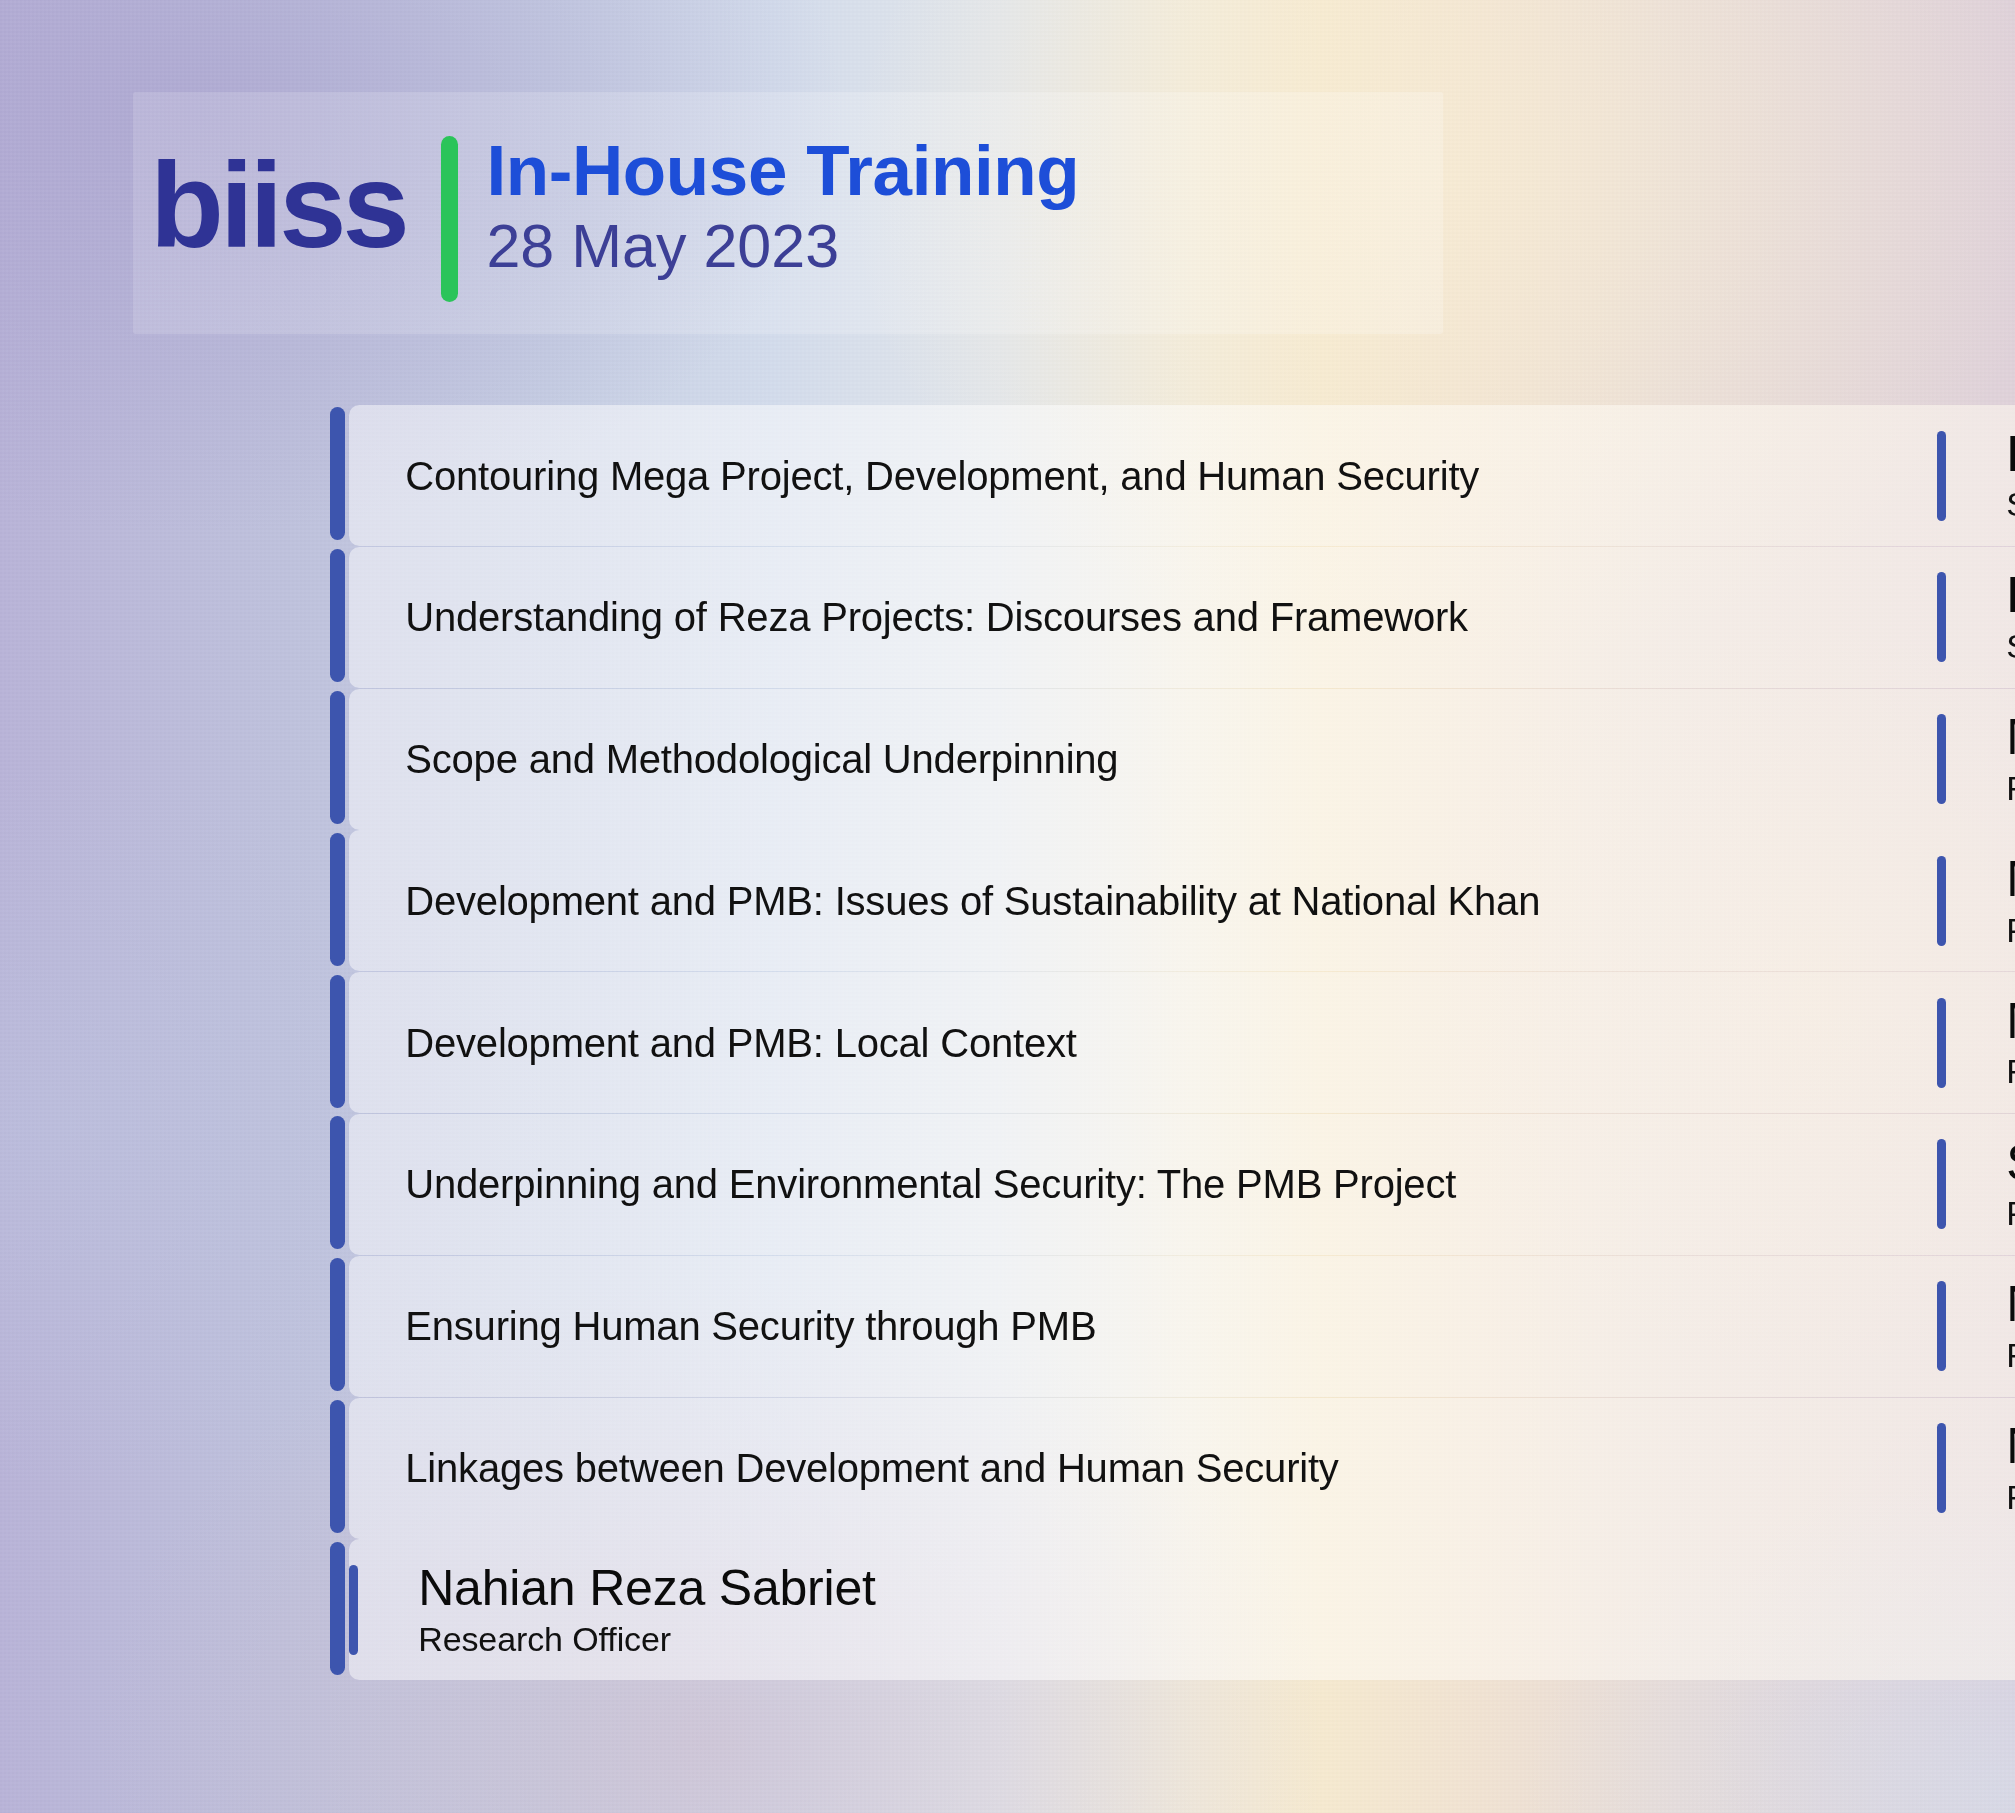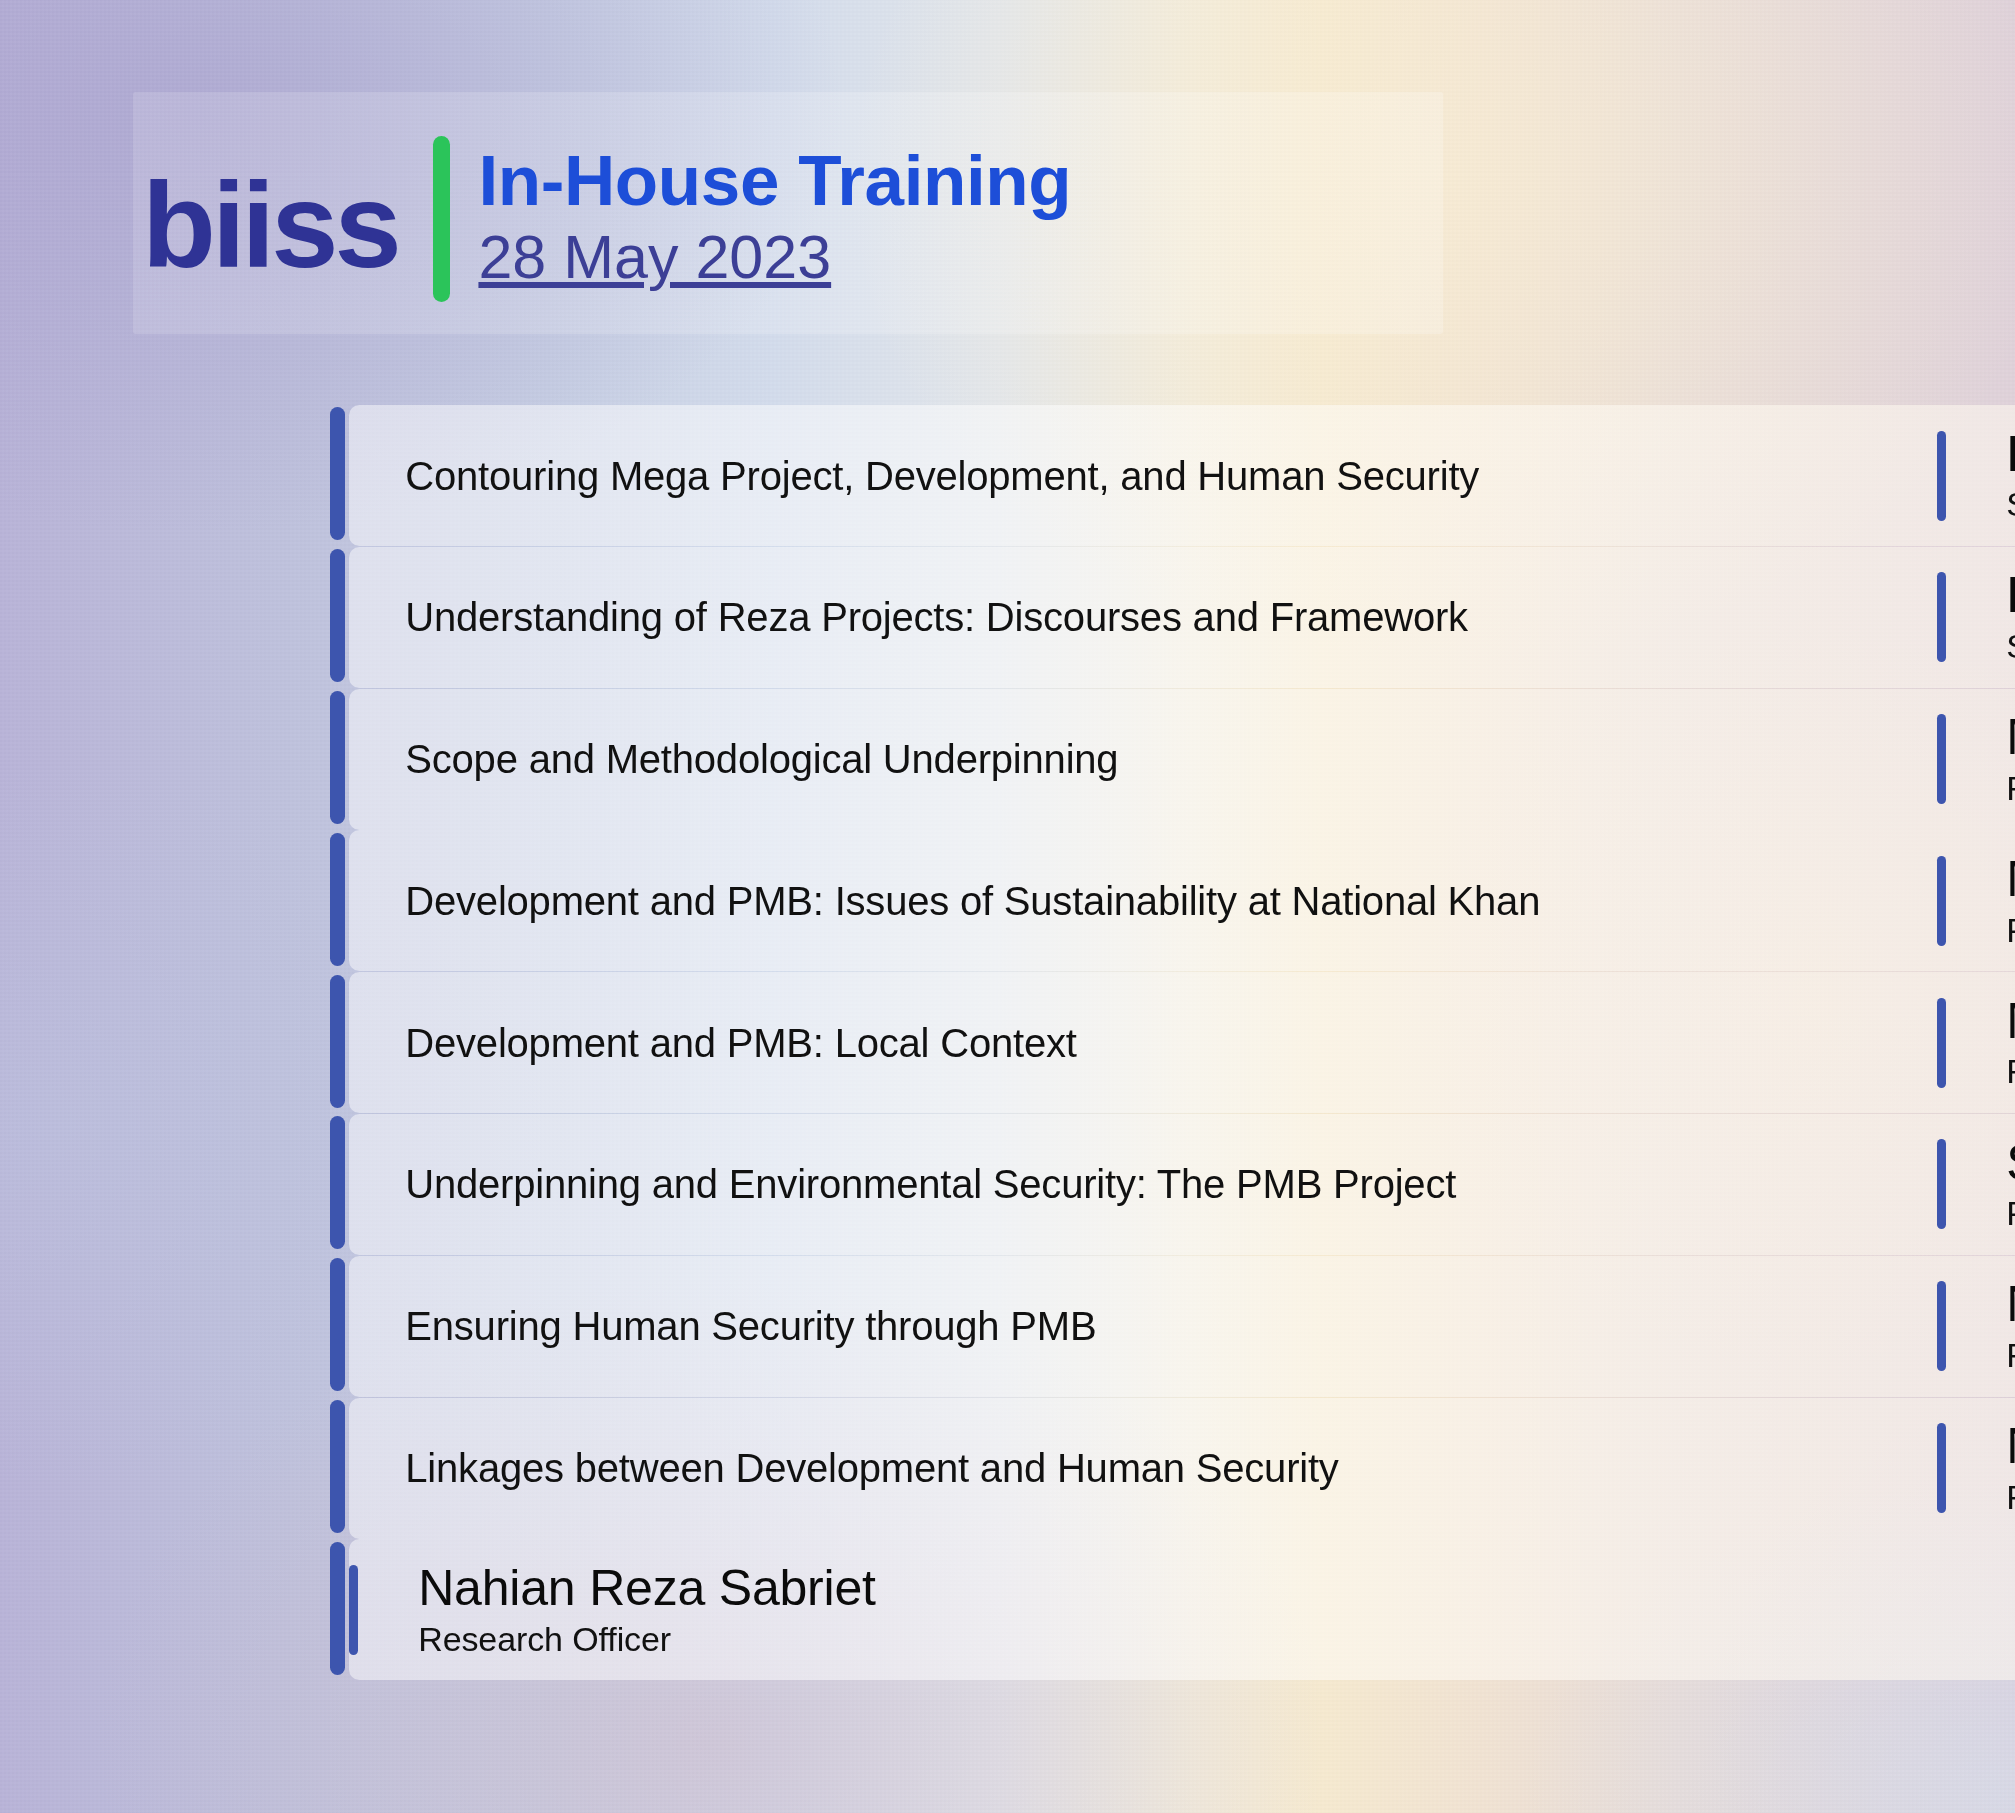--- a/index.html
+++ b/index.html
@@ -72,24 +72,24 @@
     position: absolute;
     left: 133px;
     top: 92px;
     width: 1310px;
     height: 242px;
     background: linear-gradient(90deg, rgba(255,255,255,0.14), rgba(255,255,255,0.22));
     border-radius: 2.4px;
   }
   .header {
     position: absolute;
-    left: 142px;
+    left: 150px;
     top: 121px;
     display: flex;
-    align-items: center;
+    align-items: flex-start;
   }
   .wordmark {
     font-size: 121px;
     font-weight: 800;
     letter-spacing: -4px;
     color: #2f3395;
     line-height: 0.92;
     margin-top: 29px;
   }
   .green-rule {
@@ -113,21 +113,20 @@
     white-space: nowrap;
   }
   .header-date {
     font-size: 61px;
     font-weight: 400;
     color: #3c3f96;
     line-height: 1.15;
     letter-spacing: 0px;
     margin-top: 3.2px;
     white-space: nowrap;
-    text-decoration: underline;
   }
 
   
   .schedule {
     position: absolute;
     left: 330px;
     top: 405px;
     width: 2563px;
   }
   .row {

